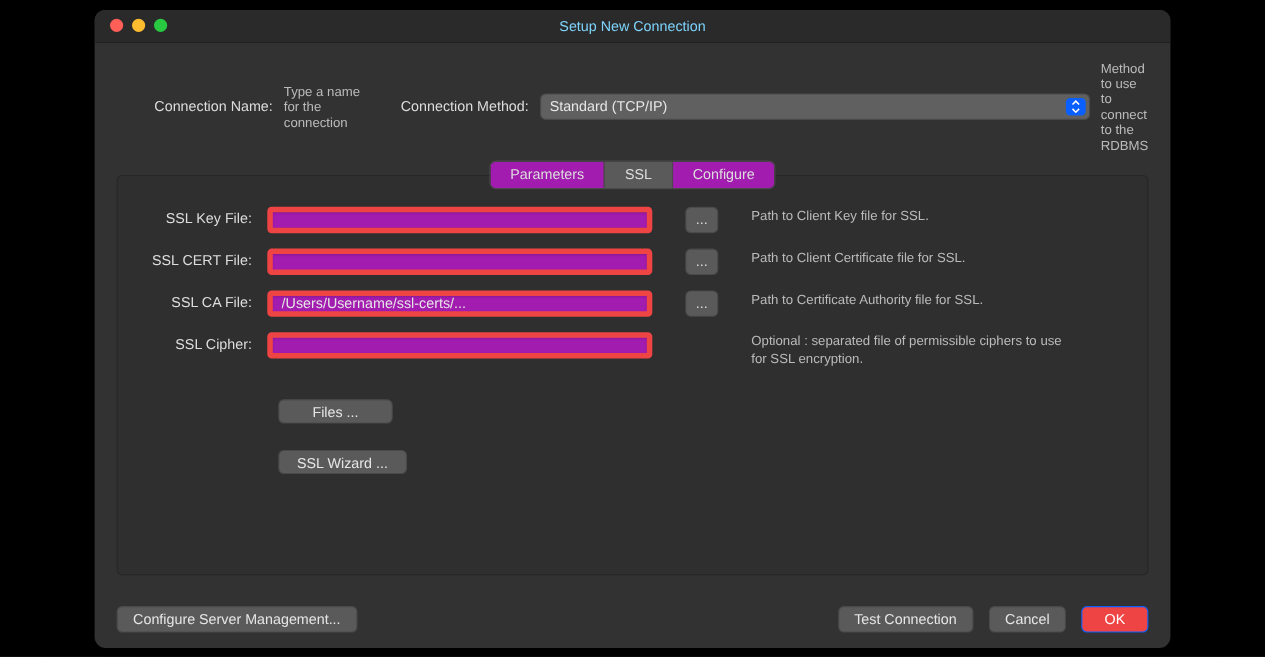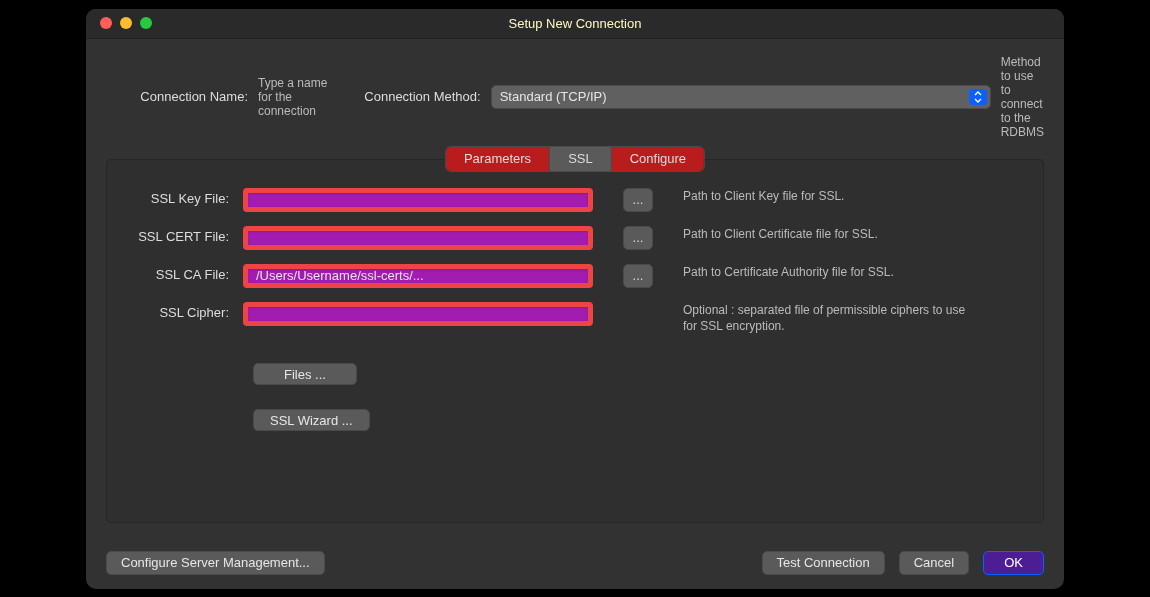--- a/index.html
+++ b/index.html
@@ -4,47 +4,47 @@
   <style>
     * { margin: 0; padding: 0; box-sizing: border-box; font-family: -apple-system, BlinkMacSystemFont, "Segoe UI", sans-serif; font-size: 13px; }
     body { background: #000; display: flex; align-items: center; justify-content: center; width: 1150px; height: 597px; }
     .window { width: 978px; height: 580px; background: #323232; border-radius: 10px; overflow: hidden; display: flex; flex-direction: column; box-shadow: 0 10px 40px rgba(0,0,0,0.5); }
     .titlebar { height: 30px; background: #2a2a2a; display: flex; align-items: center; position: relative; border-bottom: 1px solid rgba(0,0,0,0.2); }
     .traffic-lights { display: flex; gap: 8px; padding-left: 14px; }
     .traffic-light { width: 12px; height: 12px; border-radius: 50%; }
     .tl-red { background: #ff5f57; }
     .tl-yellow { background: #febc2e; }
     .tl-green { background: #28c840; }
-    .titlebar-title { position: absolute; left: 0; right: 0; text-align: center; color: #fef9c3; font-weight: 500; pointer-events: none; font-size: 13px; }
+    .titlebar-title { position: absolute; left: 0; right: 0; text-align: center; color: #7dd3fc; font-weight: 500; pointer-events: none; font-size: 13px; }
     .content { flex: 1; padding: 16px 20px 14px 20px; display: flex; flex-direction: column; gap: 10px; }
     .top-form { display: flex; flex-direction: row; gap: 10px; }
     .form-row { display: flex; align-items: center; gap: 10px; }
     .label-left { width: 142px; text-align: right; color: #ddd; font-size: 13px; }
     .text-input { flex: 0 0 500px; height: 24px; background: #3a3a3a; border: 1px solid #262626; border-radius: 4px; padding: 0 8px; color: #e6e6e6; font-size: 13px; outline: none; box-shadow: inset 0 1px 2px rgba(0,0,0,0.15); }
     .select-wrap { flex: 0 0 500px; height: 24px; background: #606060; border: 1px solid #4a4a4a; border-radius: 5px; padding: 0 28px 0 8px; color: #e6e6e6; font-size: 13px; position: relative; display: flex; align-items: center; cursor: default; }
     .select-arrows { position: absolute; right: 3px; top: 3px; bottom: 3px; width: 18px; background: #0a60ff; border-radius: 4px; display: flex; flex-direction: column; align-items: center; justify-content: center; }
     .select-arrows svg { display: block; }
     .hint { color: #bbb; font-size: 12px; flex: 1; }
     .panel { flex: 1; border: 1px solid #262626; border-radius: 5px; margin-top: 10px; position: relative; padding: 28px 26px 18px 26px; background: #2f2f2f; }
     .tabs { position: absolute; top: -14px; left: 50%; transform: translateX(-50%); display: flex; background: #2f2f2f; border: 1px solid #4a4a4a; border-radius: 6px; overflow: hidden; height: 26px; }
-    .tab { padding: 0 18px; color: #ddd; display: flex; align-items: center; cursor: default; background: #b91c1c; font-size: 13px; }
+    .tab { padding: 0 18px; color: #ddd; display: flex; align-items: center; cursor: default; background: #a21caf; font-size: 13px; }
     .tab + .tab { border-left: 1px solid #4a4a4a; }
     .tab.active { background: #5a5a5a; }
     .panel-grid { display: flex; flex-direction: column; gap: 14px; }
     .panel-row { display: flex; align-items: flex-start; gap: 14px; }
     .panel-label { width: 96px; text-align: right; color: #ddd; font-size: 13px; padding-top: 3px; flex-shrink: 0; }
     .panel-input { width: 350px; height: 24px; background: #a21caf; border: 5px solid #ef4444; border-radius: 4px; padding: 0 8px; color: #e6e6e6; font-size: 13px; outline: none; box-shadow: inset 0 1px 2px rgba(0,0,0,0.15); }
     .panel-select { width: 400px; height: 24px; background: #606060; border: 1px solid #4a4a4a; border-radius: 5px; padding: 0 28px 0 8px; color: #e6e6e6; font-size: 13px; position: relative; display: flex; align-items: center; cursor: default; }
     .browse-btn { width: 30px; height: 24px; background: #5a5a5a; border: 1px solid #4a4a4a; border-radius: 5px; color: #ddd; display: flex; align-items: center; justify-content: center; margin-left: 16px; cursor: default; font-size: 13px; }
     .panel-hint { color: #bbb; font-size: 12px; flex: 1; margin-left: 16px; max-width: 290px; line-height: 1.4; }
     .panel-btn-row { display: flex; gap: 14px; padding-left: 120px; margin-top: 4px; }
     .small-btn { height: 22px; background: #5a5a5a; border: 1px solid #4a4a4a; border-radius: 5px; color: #e6e6e6; padding: 0 16px; display: flex; align-items: center; cursor: default; font-size: 13px; }
     .footer { display: flex; gap: 14px; margin-top: auto; padding-top: 18px; }
     .footer-btn { height: 24px; background: #5a5a5a; border: 1px solid #4a4a4a; border-radius: 5px; color: #e6e6e6; padding: 0 14px; display: flex; align-items: center; cursor: default; font-size: 13px; }
-    .footer-btn.primary { background: #4c1d95; border-color: #0a60ff; color: #fff; padding: 0 20px; }
+    .footer-btn.primary { background: #ef4444; border-color: #0a60ff; color: #fff; padding: 0 20px; }
     .spacer { flex: 1; }
   </style>
 </head>
 <body>
 
 <div class="window">
   <div class="titlebar">
     <div class="traffic-lights">
       <div class="traffic-light tl-red"></div>
       <div class="traffic-light tl-yellow"></div>

